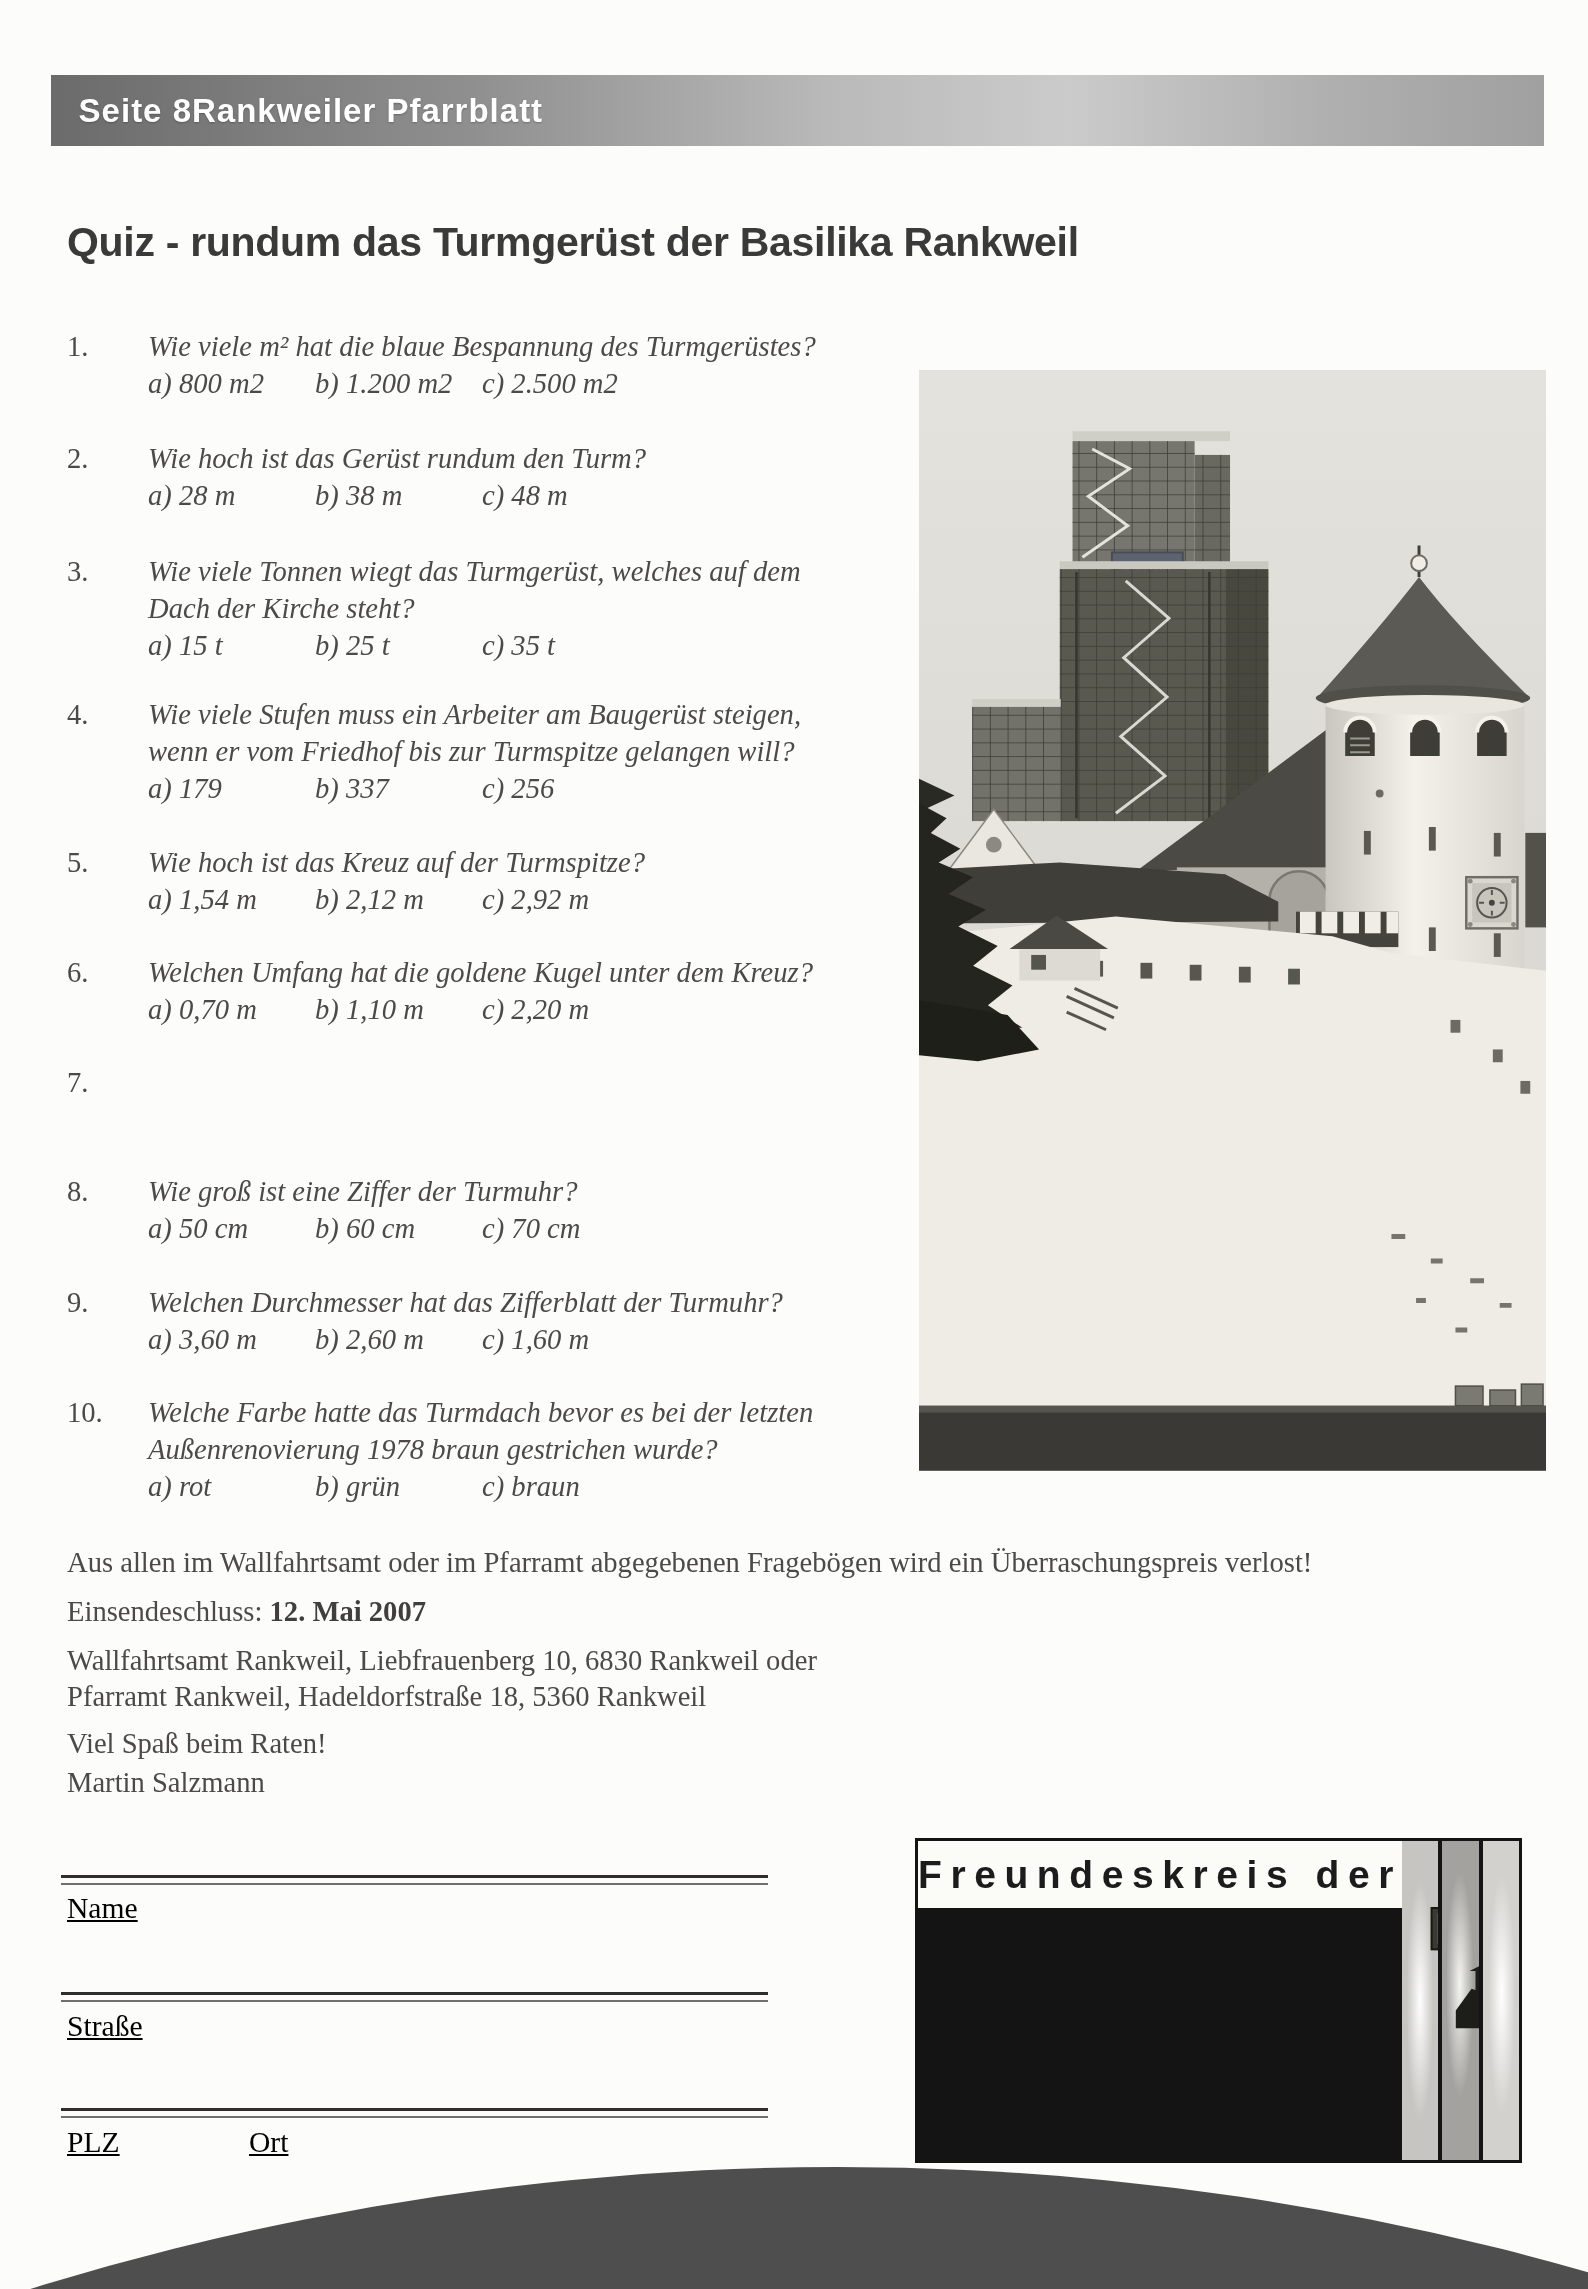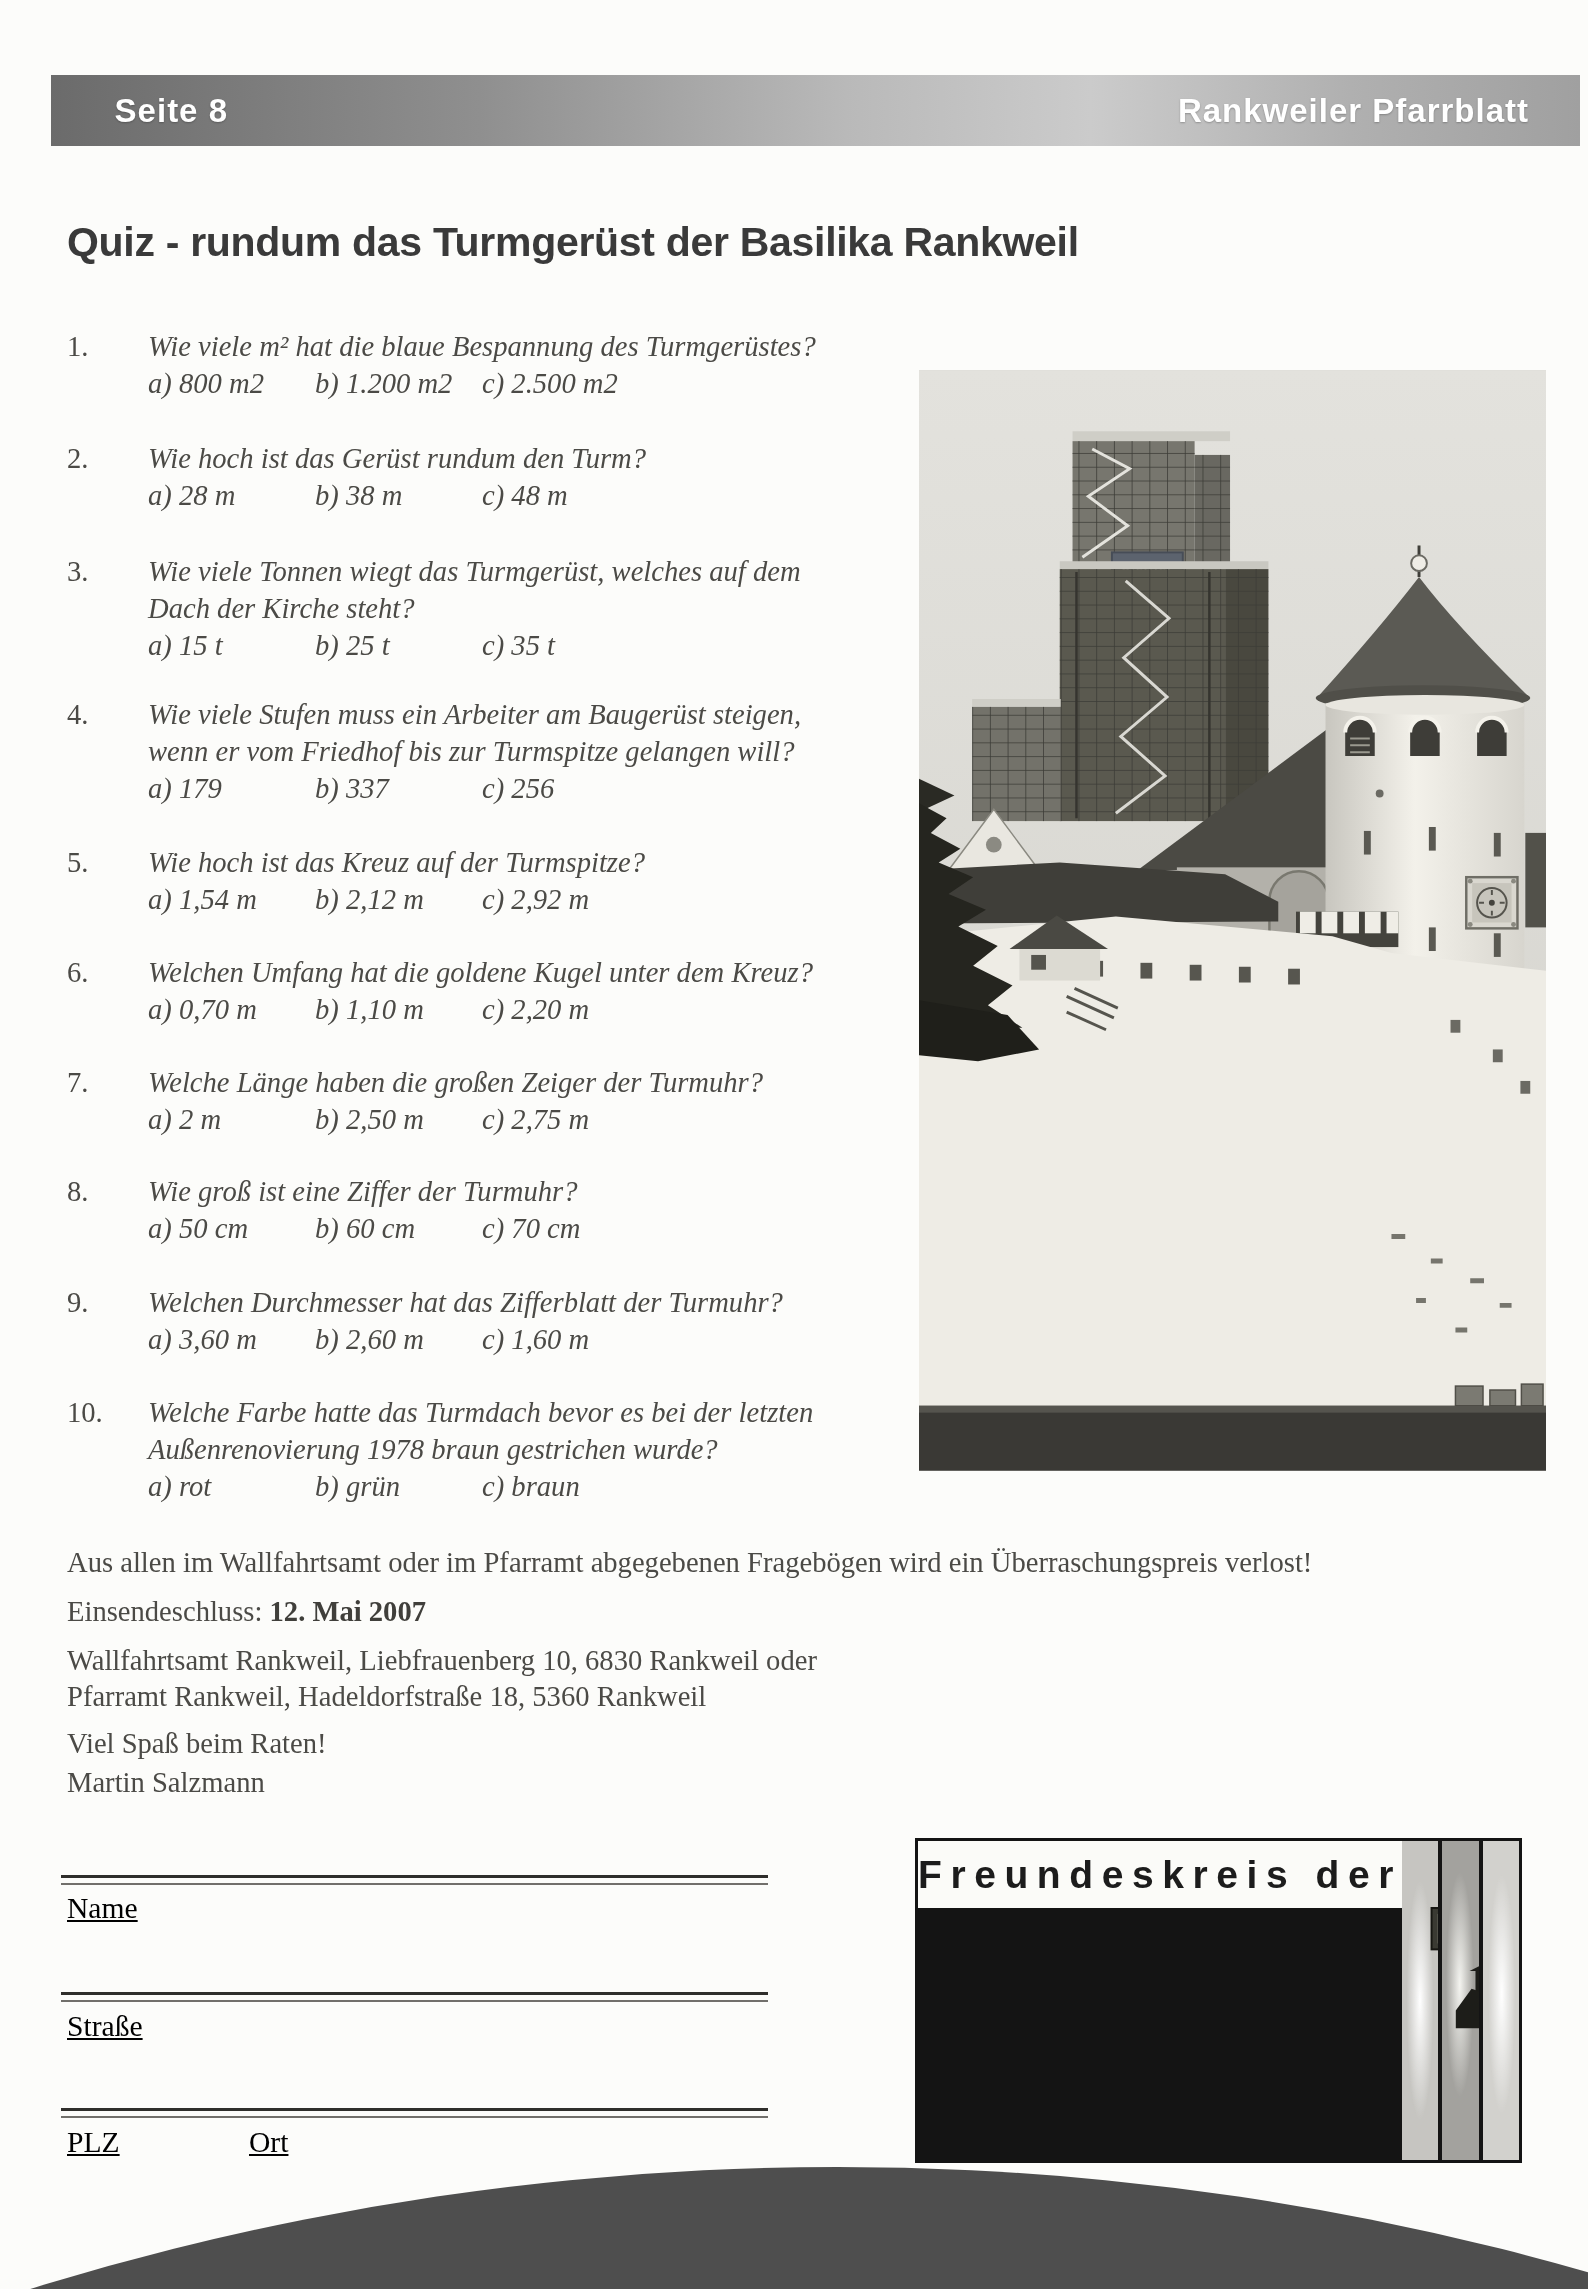--- a/index.html
+++ b/index.html
@@ -5,22 +5,22 @@
   html,body{margin:0;padding:0;background:#e8e7e3;}
   #page{
     position:relative;width:1589px;height:2289px;margin:0 auto;
     background:#fcfcfa;overflow:hidden;
     font-family:"Liberation Serif", serif;color:#4b4a46;
   }
   
   .hbar{
     position:absolute;left:51px;top:75px;width:1493px;height:71px;
     background:linear-gradient(90deg,#6b6b6b 0%,#8f8f8f 28%,#b9b9b9 52%,#cbcbcb 68%,#b0b0b0 85%,#a0a0a0 100%);
-    display:flex;align-items:center;justify-content:space-between;
-    font-family:"Liberation Sans", sans-serif;font-weight:bold;font-size:33px;color:#ffffff;padding-left:36px;
+    display:flex;align-items:center;justify-content:flex-start;
+    font-family:"Liberation Sans", sans-serif;font-weight:bold;font-size:33px;color:#ffffff;
   }
   .hbar .left{padding-left:27.6px;letter-spacing:1px;text-shadow:0 1px 2px rgba(0,0,0,.25);}
   .hbar .right{padding-right:51px;letter-spacing:1px;text-shadow:0 1px 2px rgba(0,0,0,.25);}
   
   .title{
     position:absolute;left:67px;top:219px;
     font-family:"Liberation Sans", sans-serif;font-weight:bold;font-size:41px;color:#3a3a3a;
     letter-spacing:-0.3px;white-space:nowrap;
   }
   
@@ -141,28 +141,20 @@
       <div class="qanswers">
         <span>a) 0,70 m</span>
         <span>b) 1,10 m</span>
         <span>c) 2,20 m</span>
       </div>
     </div>
   </div>
 
   <div class="q" style="top:1064px">
     <span class="qnum">7.</span>
-    <div class="qbody">
-      <div class="qline">Welche Länge haben die großen Zeiger der Turmuhr?</div>
-      <div class="qanswers">
-        <span>a) 2 m</span>
-        <span>b) 2,50 m</span>
-        <span>c) 2,75 m</span>
-      </div>
-    </div>
   </div>
 
   <div class="q" style="top:1173px">
     <span class="qnum">8.</span>
     <div class="qbody">
       <div class="qline">Wie groß ist eine Ziffer der Turmuhr?</div>
       <div class="qanswers">
         <span>a) 50 cm</span>
         <span>b) 60 cm</span>
         <span>c) 70 cm</span>

